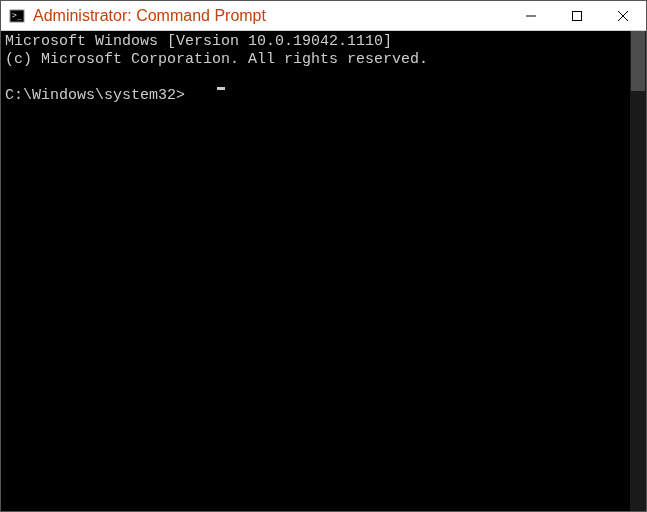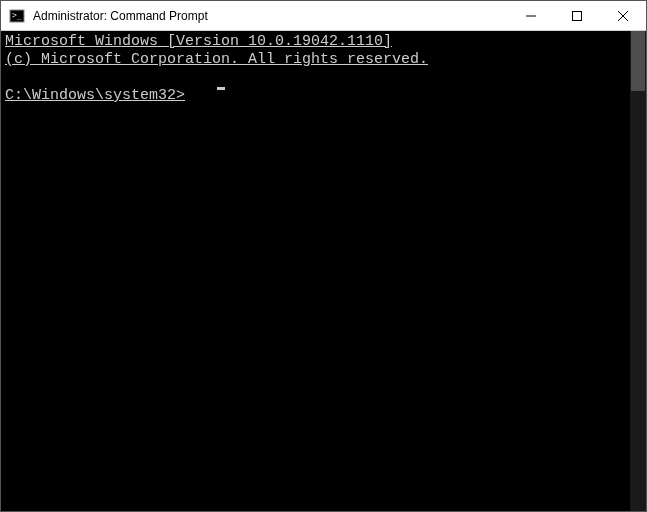--- a/index.html
+++ b/index.html
@@ -33,22 +33,22 @@
     .titlebar-icon {
       width: 20px;
       height: 20px;
       margin-left: 6px;
       margin-right: 6px;
       display: flex;
       align-items: center;
       justify-content: center;
     }
     .titlebar-title {
-      font-size: 12px;
-      color: #000000;
+      font-size: 16px;
+      color: #c2410c;
       flex: 1;
       white-space: nowrap;
       overflow: hidden;
     }
     .window-controls {
       display: flex;
       height: 100%;
     }
     .window-control {
       width: 46px;
@@ -67,21 +67,20 @@
       overflow: hidden;
     }
     .terminal-content {
       padding: 2px 4px;
       font-family: Consolas, "Courier New", monospace;
       font-size: 15px;
       line-height: 18px;
       color: #cccccc;
       white-space: pre;
       width: calc(100% - 16px);
-      text-decoration: underline;
     }
     .prompt-line {
       display: flex;
       gap: 32px;
     }
     .cursor {
       display: inline-block;
       width: 8px;
       height: 3px;
       background: #cccccc;

